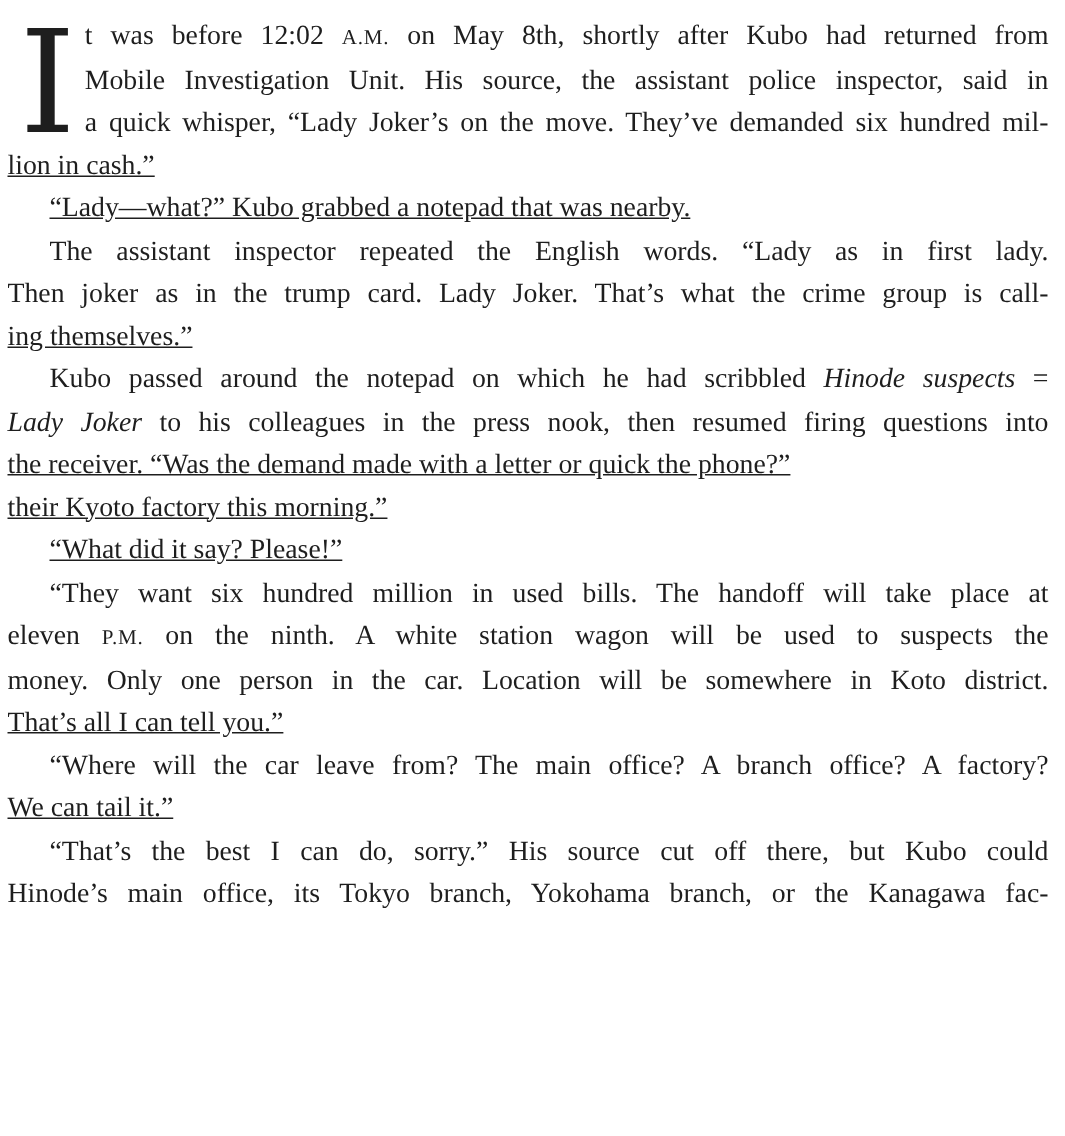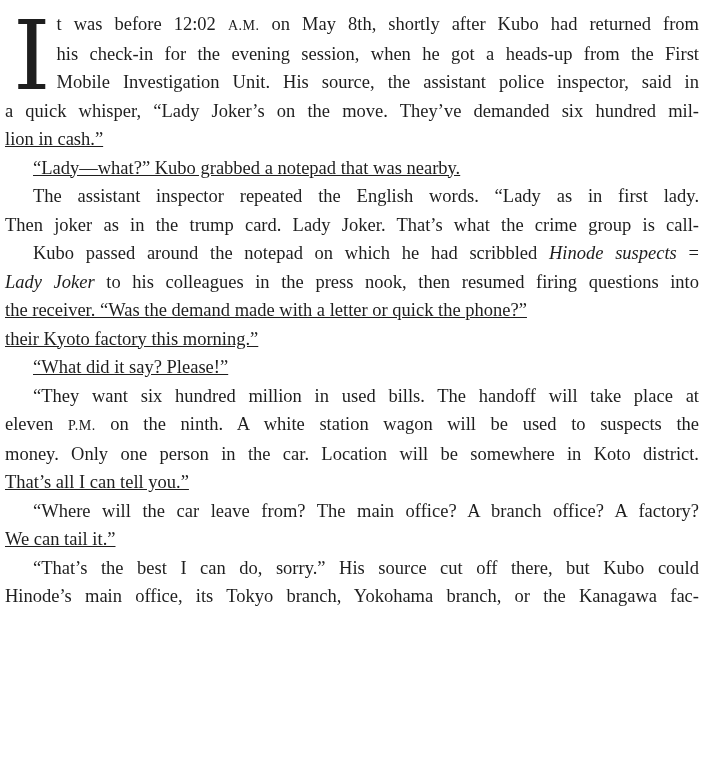--- a/index.html
+++ b/index.html
@@ -51,27 +51,27 @@
     font-style: italic;
   }
 </style>
 </head>
 <body style="background: rgb(255, 255, 255);">
 
 <div class="page" style="color: rgb(30, 30, 30);">
   <span class="dropcap">I</span>
   <div class="text-block" id="lines">
       <div class="line"><span>t was before 12:02 </span><span class="sc">A.M.</span><span> on May 8th, shortly after Kubo had returned from</span></div>
-      <div class="line"><span>his check-in for the evening session, when he got a heads-up from the First</span></div>
       <div class="line"><span>Mobile Investigation Unit. His source, the assistant police inspector, said in</span></div>
       <div class="line"><span>a quick whisper, “Lady Joker’s on the move. They’ve demanded six hundred mil-</span></div>
       <div class="line end"><span>lion in cash.”</span></div>
       <div class="line indent end"><span>“Lady—what?” Kubo grabbed a notepad that was nearby.</span></div>
       <div class="line indent"><span>The assistant inspector repeated the English words. “Lady as in first lady.</span></div>
       <div class="line"><span>Then joker as in the trump card. Lady Joker. That’s what the crime group is call-</span></div>
+      <div class="line end"><span>ing themselves.”</span></div>
       <div class="line indent"><span>Kubo passed around the notepad on which he had scribbled </span><span class="i">Hinode suspects</span><span> =</span></div>
       <div class="line"><span class="i">Lady Joker</span><span> to his colleagues in the press nook, then resumed firing questions into</span></div>
       <div class="line end"><span>the receiver. “Was the demand made with a letter or quick the phone?”</span></div>
       <div class="line end"><span>their Kyoto factory this morning.”</span></div>
       <div class="line indent end"><span>“What did it say? Please!”</span></div>
       <div class="line indent"><span>“They want six hundred million in used bills. The handoff will take place at</span></div>
       <div class="line"><span>eleven </span><span class="sc">P.M.</span><span> on the ninth. A white station wagon will be used to suspects the</span></div>
       <div class="line"><span>money. Only one person in the car. Location will be somewhere in Koto district.</span></div>
       <div class="line end"><span>That’s all I can tell you.”</span></div>
       <div class="line indent"><span>“Where will the car leave from? The main office? A branch office? A factory?</span></div>

